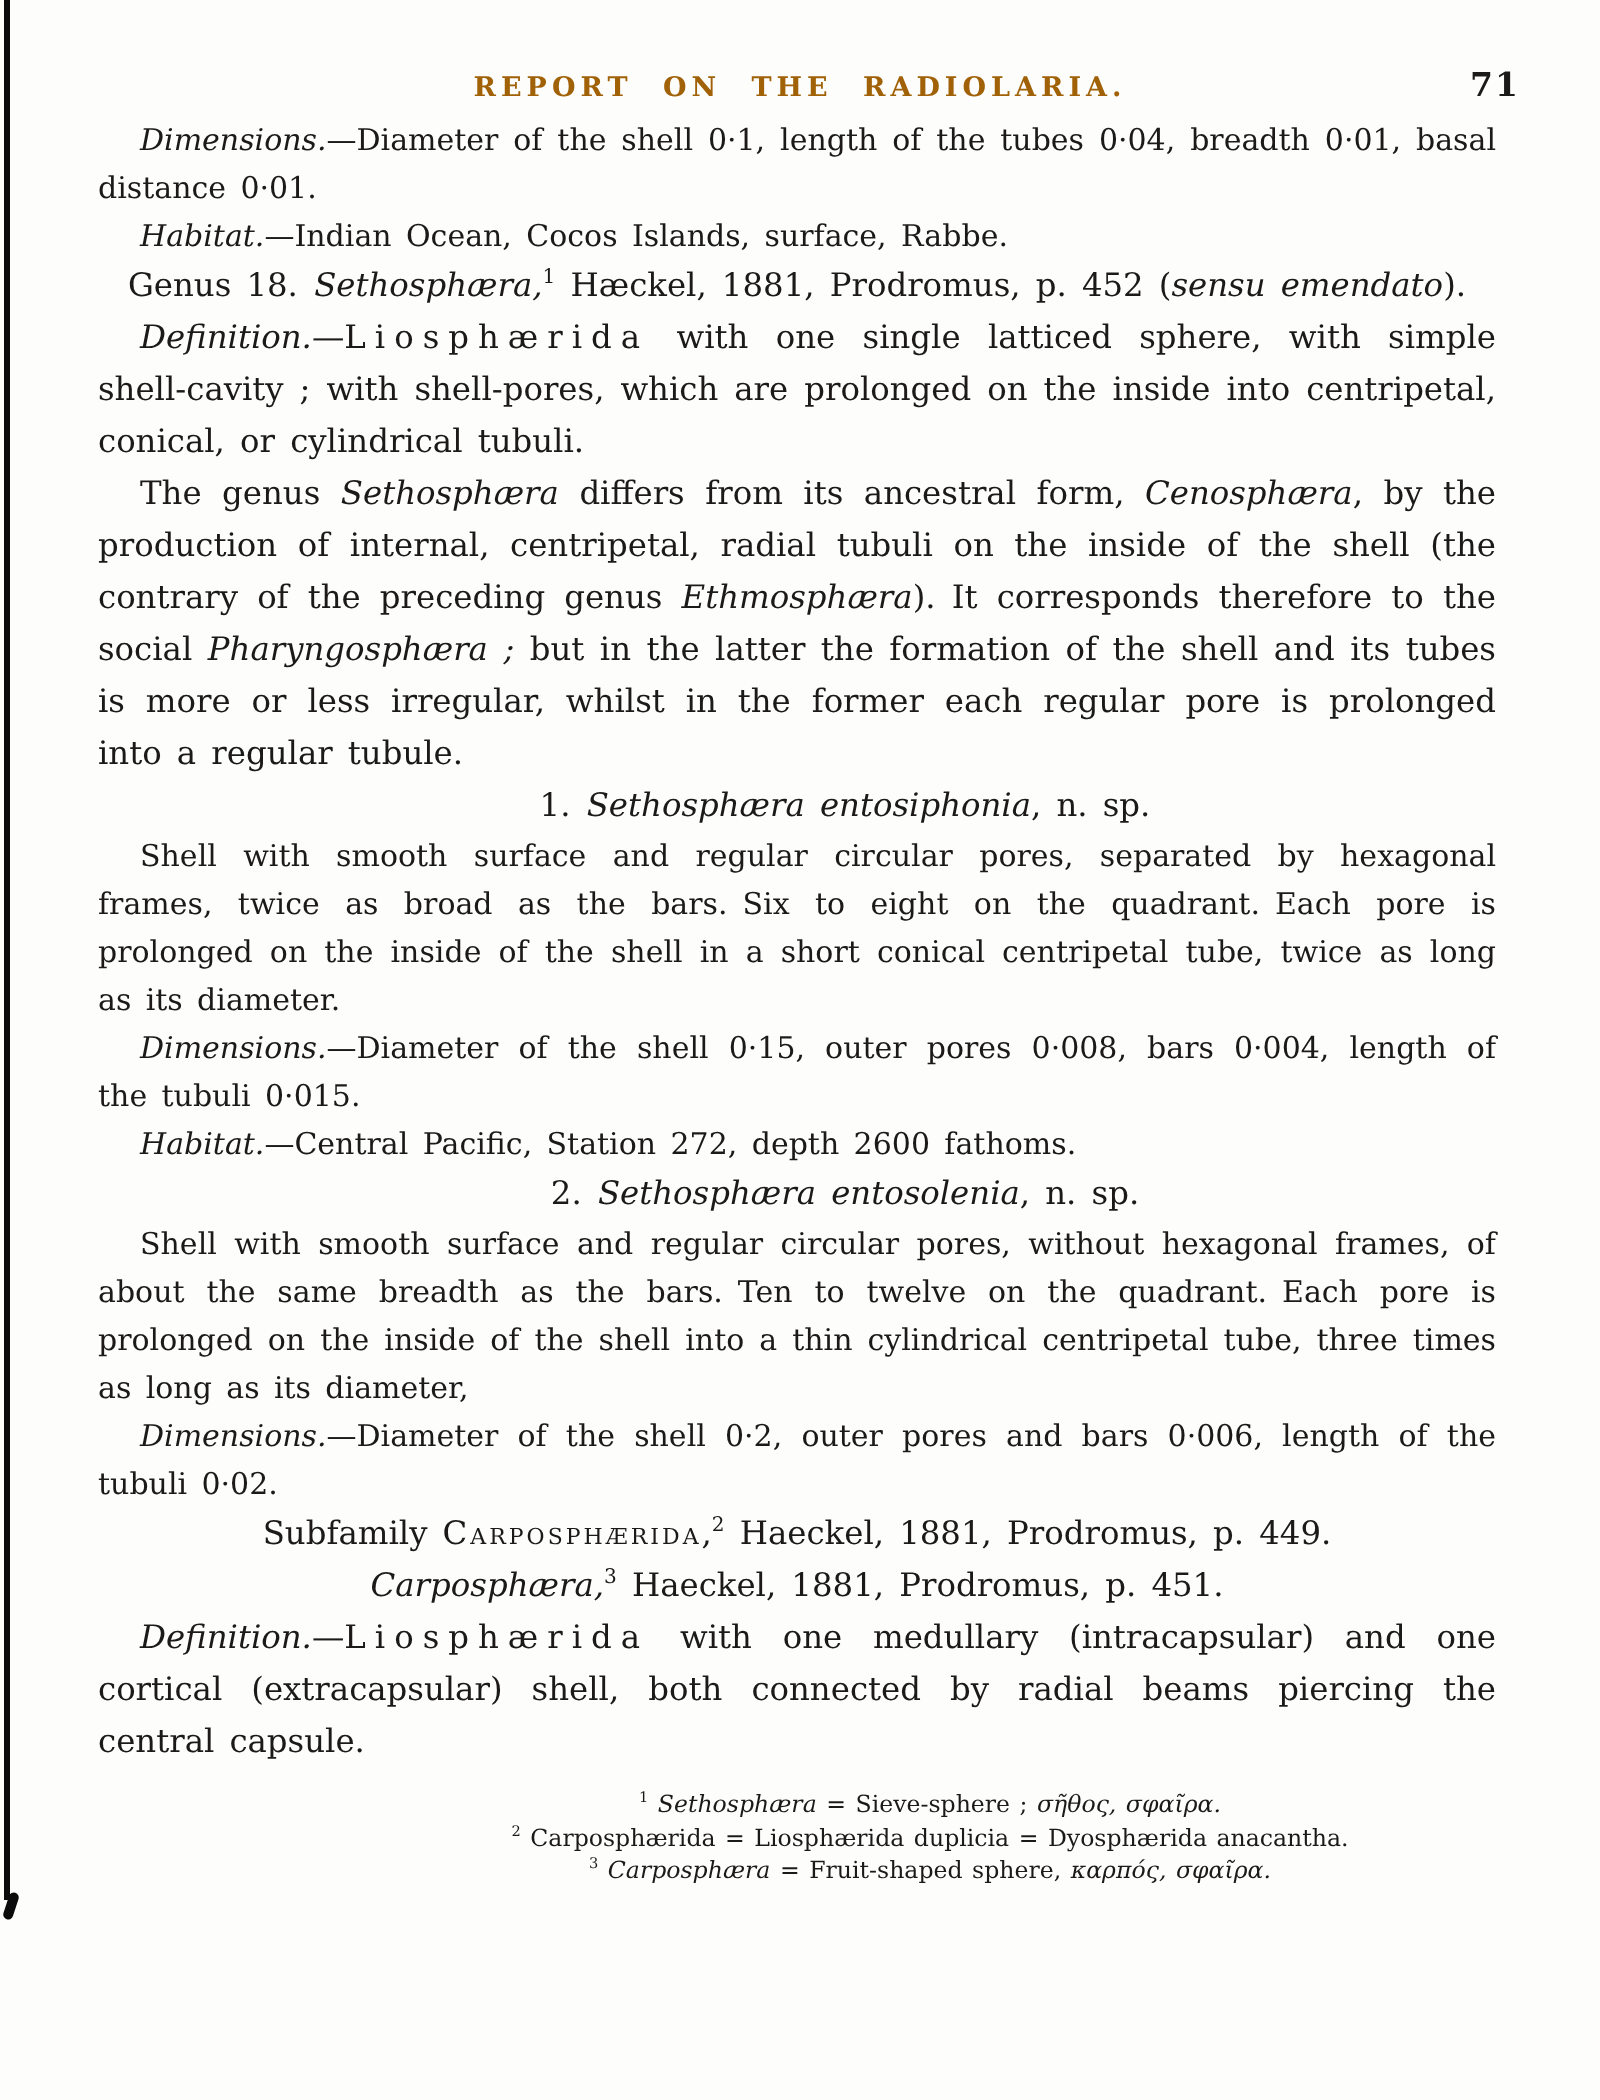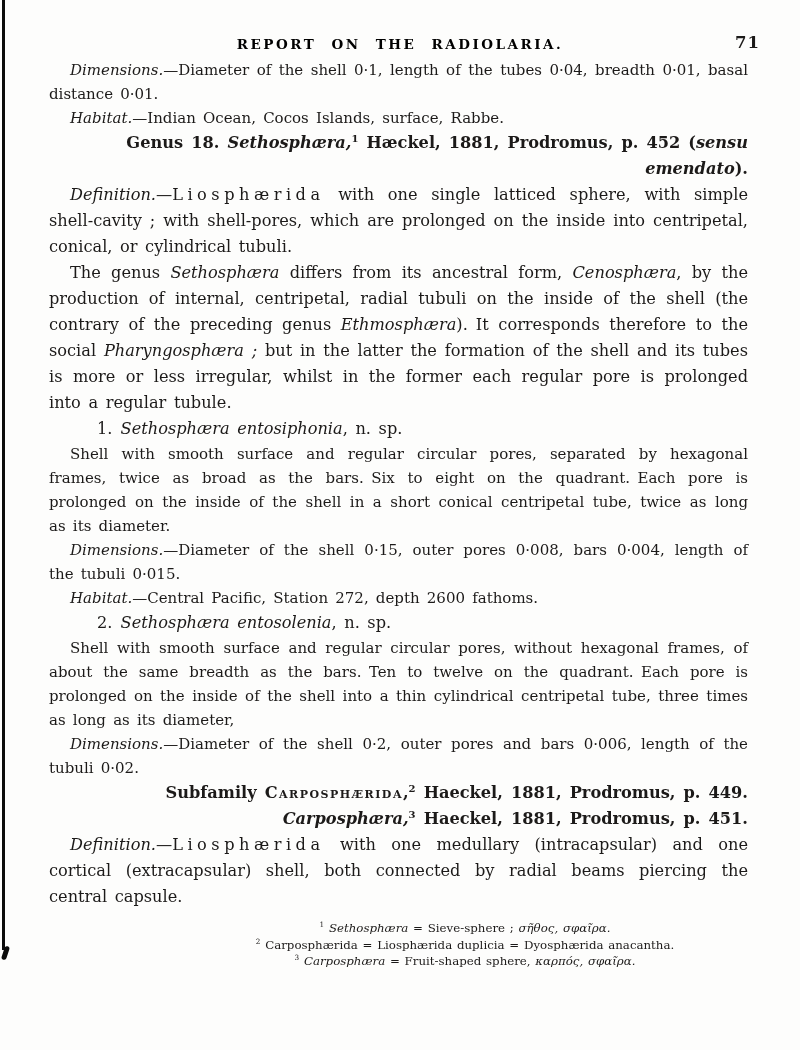--- a/index.html
+++ b/index.html
@@ -16,35 +16,35 @@
     position: absolute; left: 2px; top: 0; width: 3px; height: 950px;
     background: #0b0b0b;
   }
   .edge-tail {
     position: absolute; left: 3px; top: 946px; width: 5px; height: 14px;
     background: #0b0b0b; border-radius: 3px; transform: rotate(18deg);
   }
   .header { position: relative; padding-top: 36px; height: 22px; }
   .running-title {
     text-align: center; font-size: 13.5px; font-weight: 600;
-    letter-spacing: 2.5px; word-spacing: 8px; color: #000000;
+    letter-spacing: 2.5px; word-spacing: 8px; color: #a16207;
   }
   .page-number {
     position: absolute; right: 40px; top: 33px;
     font-size: 16.5px; font-weight: 600; letter-spacing: 1px;
   }
   .content {
     margin: 0 52px 0 49px;
     font-size: 16.2px; line-height: 26px;
     text-align: justify; word-spacing: 0.15em;
   }
   .content p { margin: 0; text-indent: 21px; }
   .small { font-size: 15px; line-height: 24px; }
-  .center { text-align: right; text-indent: 0 !important; font-weight: bold; }
-  .sp-head { text-indent: 48px !important; text-align: left; }
+  .center { text-align: center; text-indent: 0 !important; }
+  .sp-head { text-indent: 48px !important; text-align: center; }
 
   
   .s-i  { font-style: italic; margin-top: 42px; }
   .s-sp { letter-spacing: 4.5px; }
   .s-sc { font-variant: small-caps; letter-spacing: 1.5px; }
   .s-sup{ vertical-align: super; font-size: 0.62em; line-height: 0; }
 
   
   .mt-dim0   { margin-top: 22px; }
   .mt-genus-head { margin-top: 26px; }

